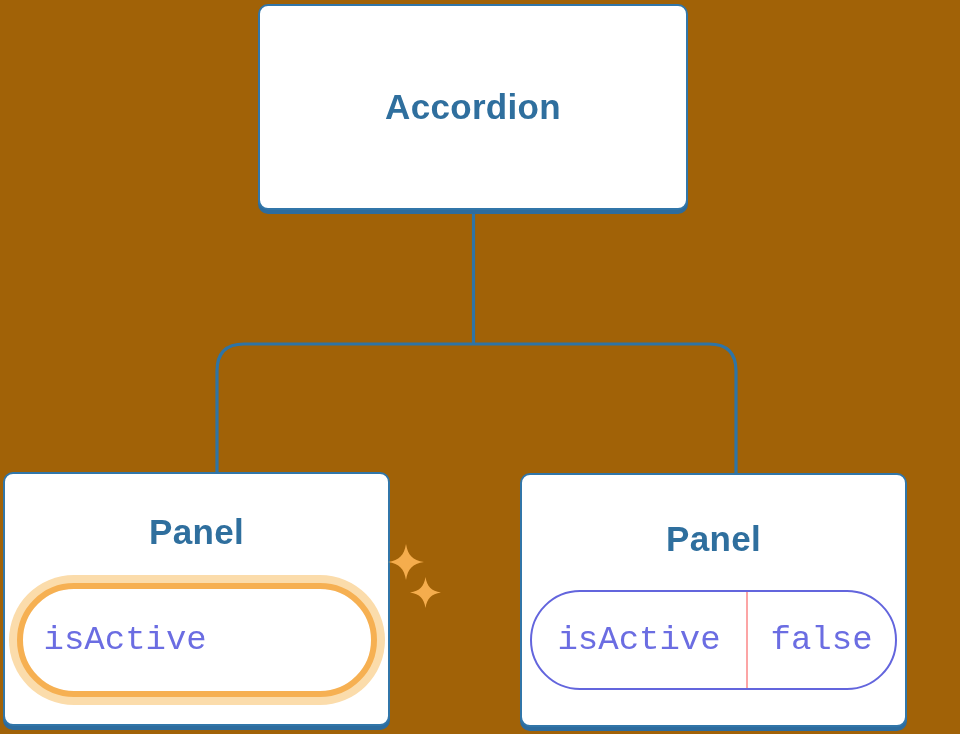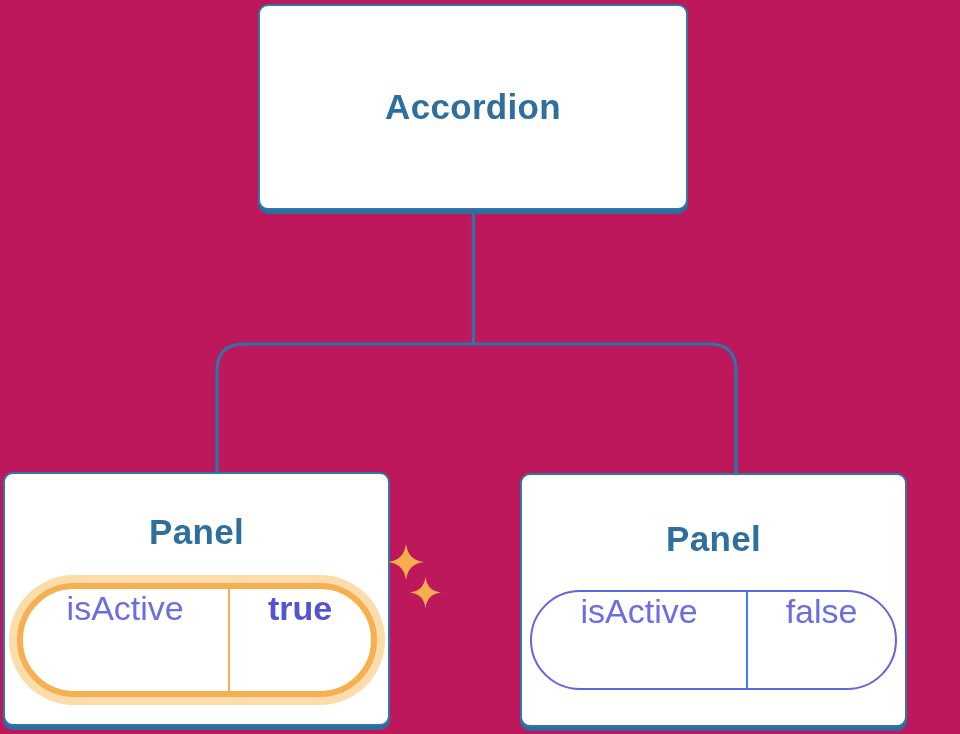--- a/index.html
+++ b/index.html
@@ -1,20 +1,20 @@
 <!DOCTYPE html>
 <html><head>
 <meta charset="utf-8">
 <style>
   html, body { margin: 0; padding: 0; }
   .stage {
     position: relative;
     width: 960px;
     height: 734px;
-    background: #be185d;
+    background: #a16207;
     overflow: hidden;
     font-family: "Liberation Sans", sans-serif;
   }
 
   
   .connector {
     position: absolute;
     left: 0; top: 0;
     width: 960px; height: 734px;
     z-index: 0;
@@ -67,26 +67,26 @@
   .pill-active {
     width: 360px; height: 114px;
     border: 6px solid #F6B052;
     box-shadow: 0 0 0 8px #FBDCAB;
   }
   .pill-inactive {
     width: 367px; height: 100px;
     border: 2px solid #6365DD;
   }
   .pill-section {
-    display: flex; align-items: flex-start; justify-content: center;
+    display: flex; align-items: center; justify-content: center; font-family: Liberation Mono, monospace;
   }
   .sec-name  { flex: 0 0 59%; }
   .sec-value { flex: 1; }
   .pill-active   .sec-value { border-left: 2px solid #F6B052; }
-  .pill-inactive .sec-value { border-left: 2px solid #3b82f6; }
+  .pill-inactive .sec-value { border-left: 2px solid #fca5a5; }
 
   .prop-text {
     font-size: 34px;
     color: #6B6DE2;
   }
   .prop-value-active {
     font-weight: 700;
     color: #5254D0;
   }
 
@@ -113,23 +113,20 @@
   <div class="node node-root">
     <span class="node-title">Accordion</span>
   </div>
 
   <div class="node node-panel panel-left">
     <span class="node-title">Panel</span>
     <div class="pill pill-active">
       <div class="pill-section sec-name">
         <span class="prop-text">isActive</span>
       </div>
-      <div class="pill-section sec-value">
-        <span class="prop-text prop-value-active">true</span>
-      </div>
     </div>
   </div>
 
   <div class="node node-panel panel-right">
     <span class="node-title">Panel</span>
     <div class="pill pill-inactive">
       <div class="pill-section sec-name">
         <span class="prop-text">isActive</span>
       </div>
       <div class="pill-section sec-value">

